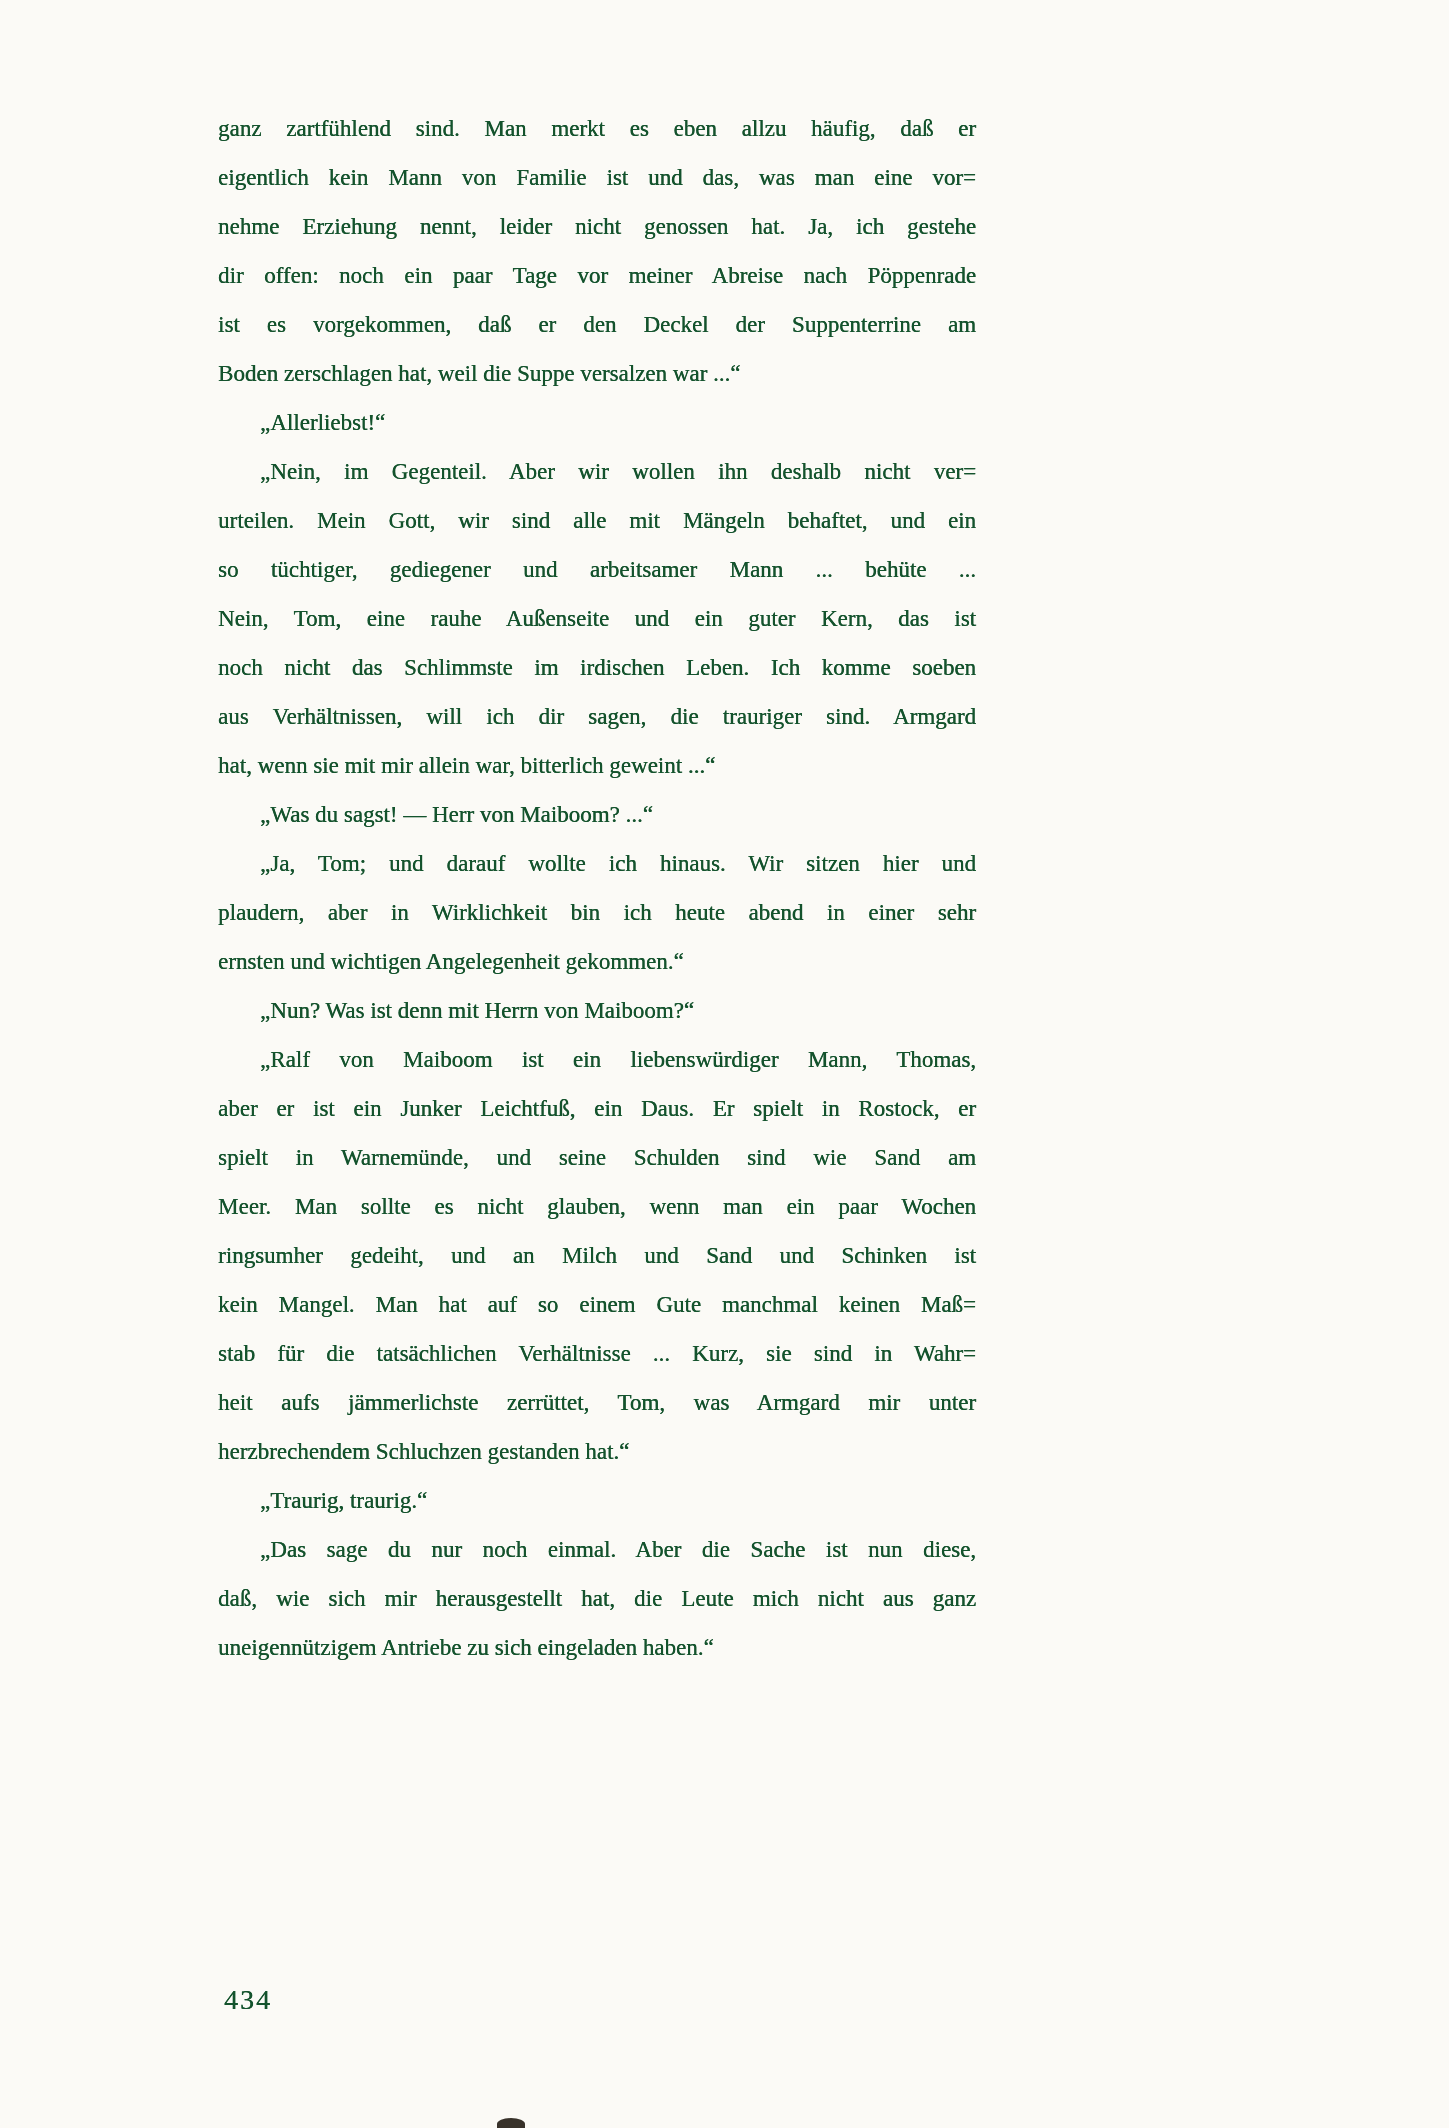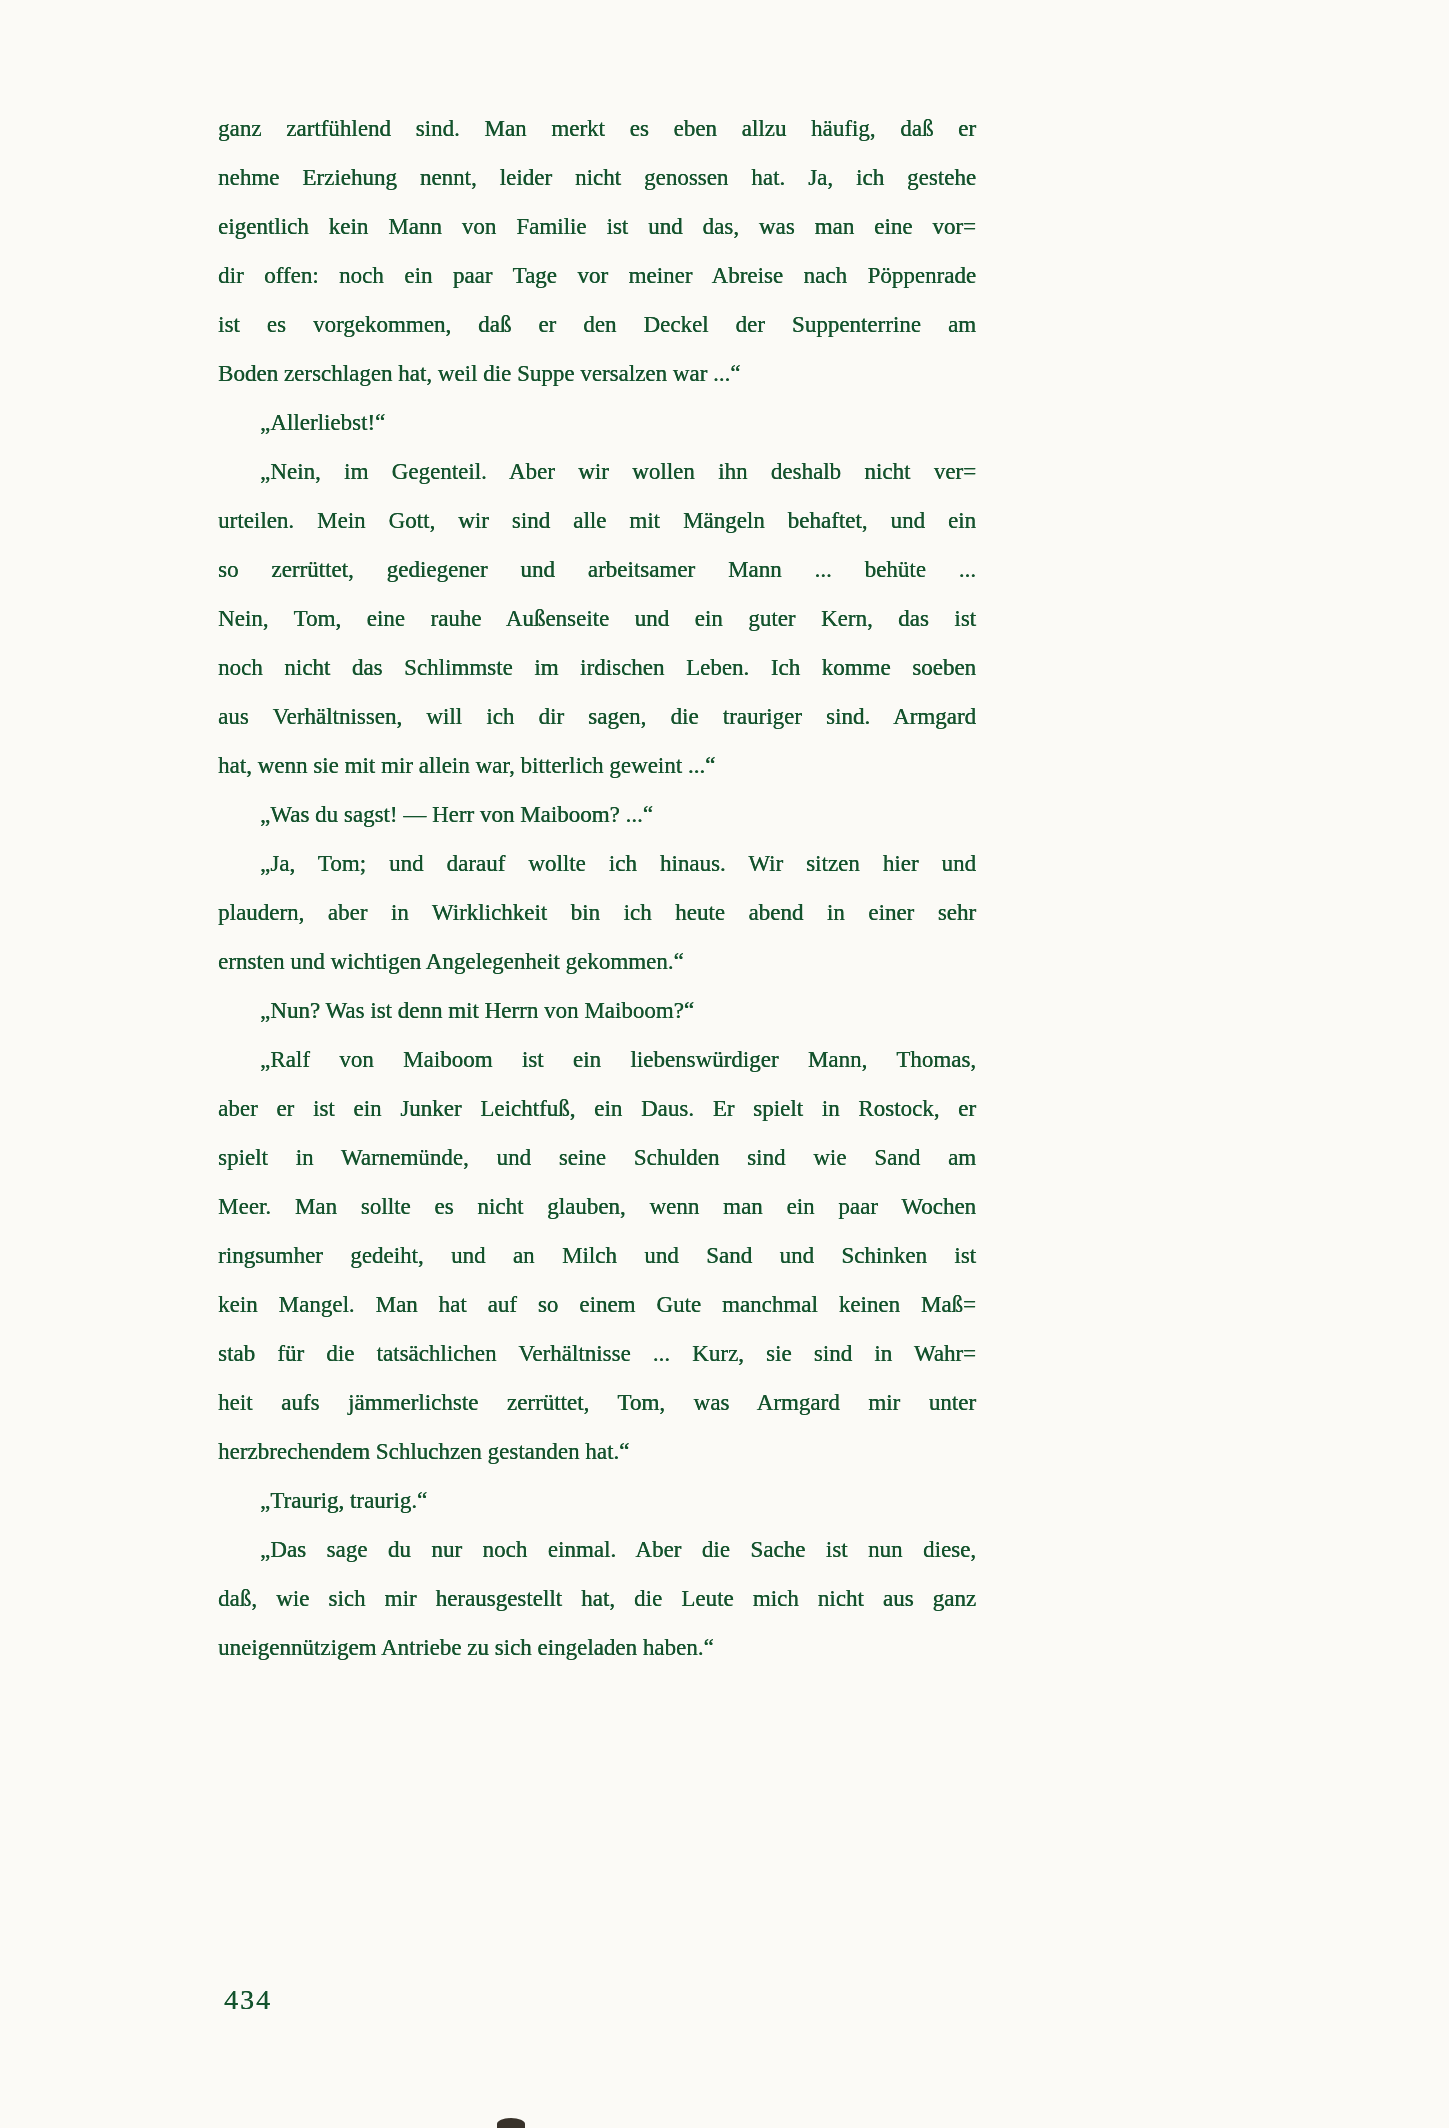--- a/index.html
+++ b/index.html
@@ -47,33 +47,33 @@
     border-radius: 60% 60% 10% 10%;
   }
 </style>
 </head>
 <body>
 
 <div class="page">
   <main class="text-block">
       <div class="paragraph">
         <div class="line">ganz zartfühlend sind. Man merkt es eben allzu häufig, daß er</div>
+        <div class="line">eigentlich kein Mann von Familie ist und das, was man eine vor=</div>
         <div class="line">nehme Erziehung nennt, leider nicht genossen hat. Ja, ich gestehe</div>
-        <div class="line">eigentlich kein Mann von Familie ist und das, was man eine vor=</div>
         <div class="line">dir offen: noch ein paar Tage vor meiner Abreise nach Pöppenrade</div>
         <div class="line">ist es vorgekommen, daß er den Deckel der Suppenterrine am</div>
         <div class="line last">Boden zerschlagen hat, weil die Suppe versalzen war ...“</div>
       </div>
       <div class="paragraph">
         <div class="line last indent">„Allerliebst!“</div>
       </div>
       <div class="paragraph">
         <div class="line indent">„Nein, im Gegenteil. Aber wir wollen ihn deshalb nicht ver=</div>
         <div class="line">urteilen. Mein Gott, wir sind alle mit Mängeln behaftet, und ein</div>
-        <div class="line">so zerrüttet, gediegener und arbeitsamer Mann ... behüte ...</div>
+        <div class="line">so tüchtiger, gediegener und arbeitsamer Mann ... behüte ...</div>
         <div class="line">Nein, Tom, eine rauhe Außenseite und ein guter Kern, das ist</div>
         <div class="line">noch nicht das Schlimmste im irdischen Leben. Ich komme soeben</div>
         <div class="line">aus Verhältnissen, will ich dir sagen, die trauriger sind. Armgard</div>
         <div class="line last">hat, wenn sie mit mir allein war, bitterlich geweint ...“</div>
       </div>
       <div class="paragraph">
         <div class="line last indent">„Was du sagst! — Herr von Maiboom? ...“</div>
       </div>
       <div class="paragraph">
         <div class="line indent">„Ja, Tom; und darauf wollte ich hinaus. Wir sitzen hier und</div>

